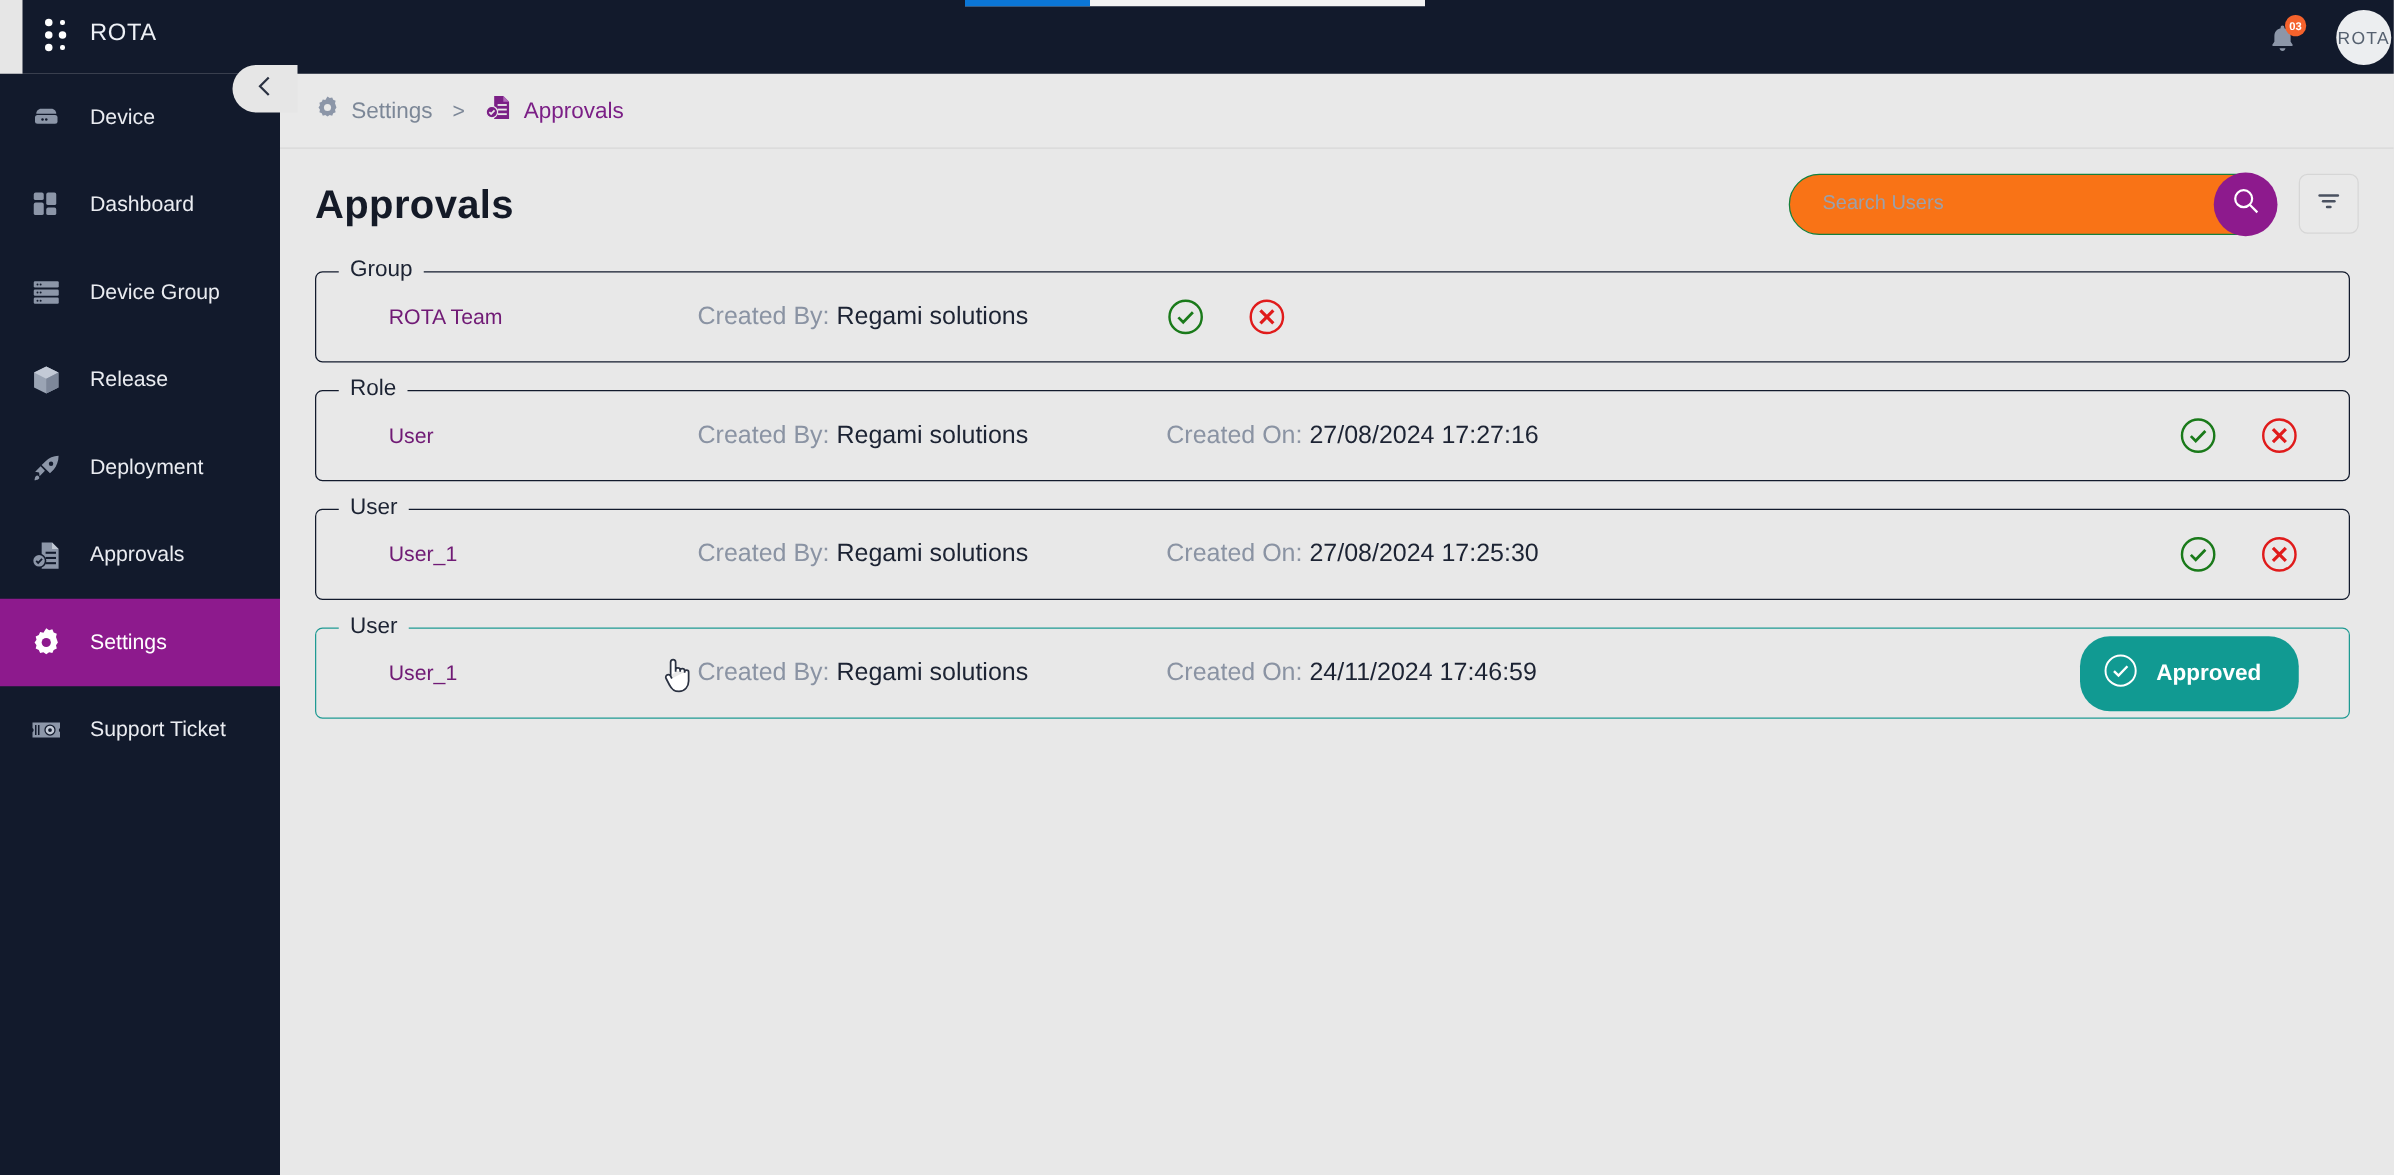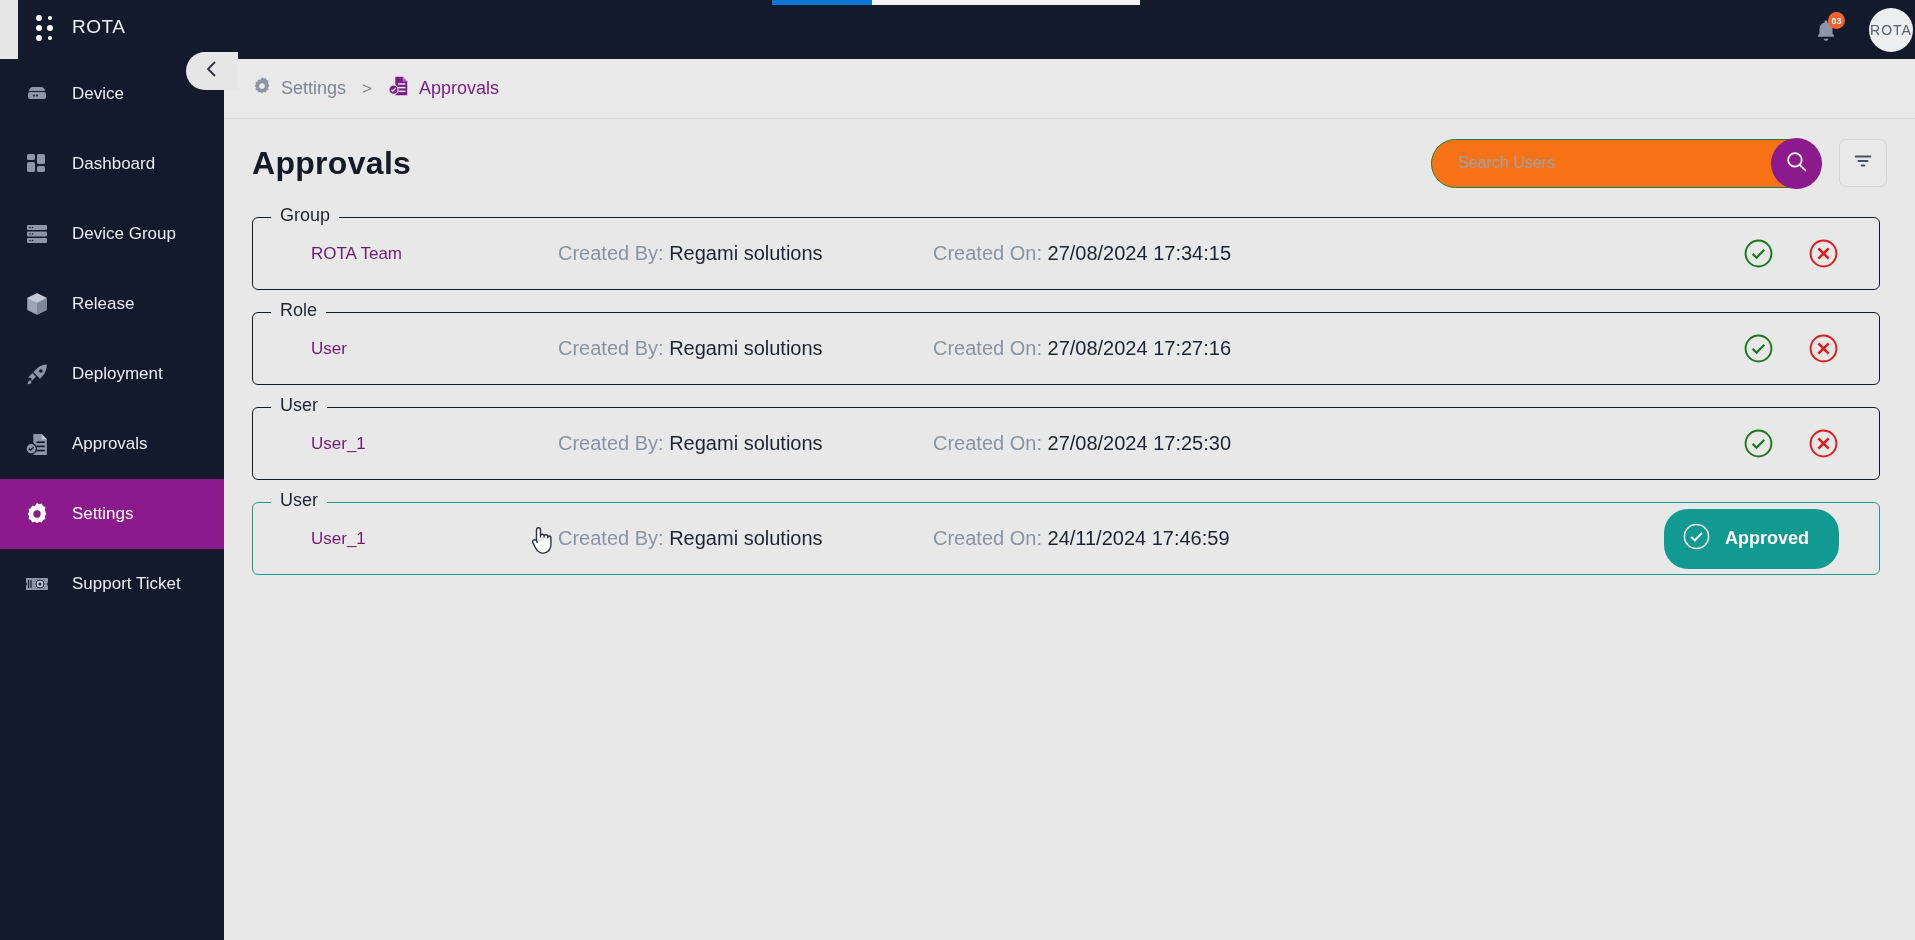--- a/index.html
+++ b/index.html
@@ -352,24 +352,20 @@
     <div class="rows">
 
       <div class="row-field">
         <span class="row-legend">Group</span>
         <div class="row-body">
           <div class="cell-name">ROTA Team</div>
           <div class="cell-by">
             <span class="lbl">Created By:</span>
             <span>Regami solutions</span>
           </div>
-          <div class="cell-on">
-            <span class="lbl">Created On:</span>
-            <span>27/08/2024 17:34:15</span>
-          </div>
           <div class="row-actions">
             <span class="icon-btn">
               <svg width="31" height="31" viewBox="0 0 24 24" fill="none" stroke="#1a7a1a" stroke-width="1.5">
                 <circle cx="12" cy="12" r="10"></circle>
                   <path d="M7.5 12.3l3 3 6-6.2" stroke-width="1.7"></path>
               </svg>
             </span>
             <span class="icon-btn">
               <svg width="31" height="31" viewBox="0 0 24 24" fill="none" stroke="#e01b1b" stroke-width="1.5">
                 <circle cx="12" cy="12" r="10"></circle>

